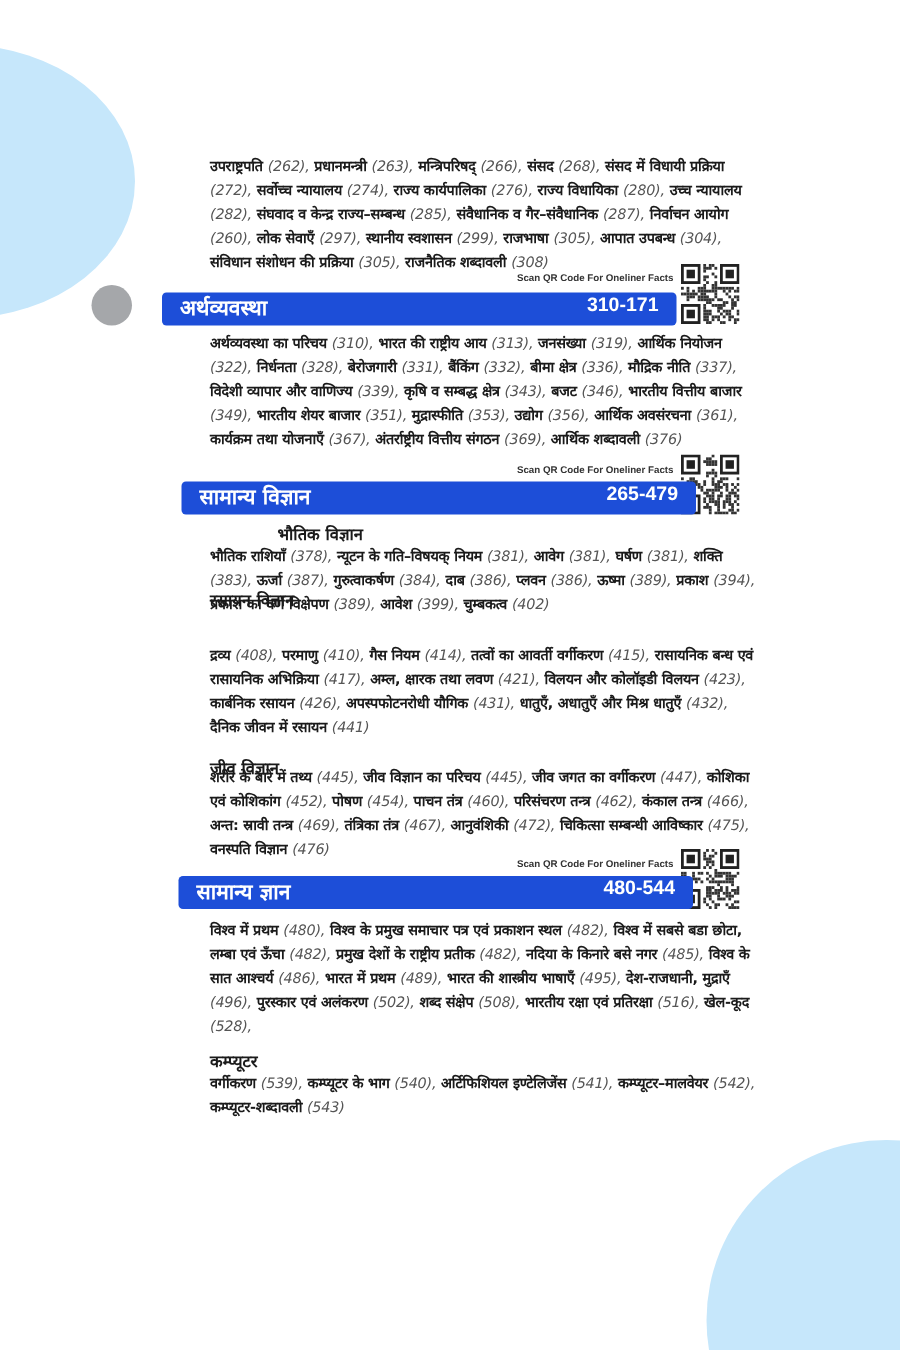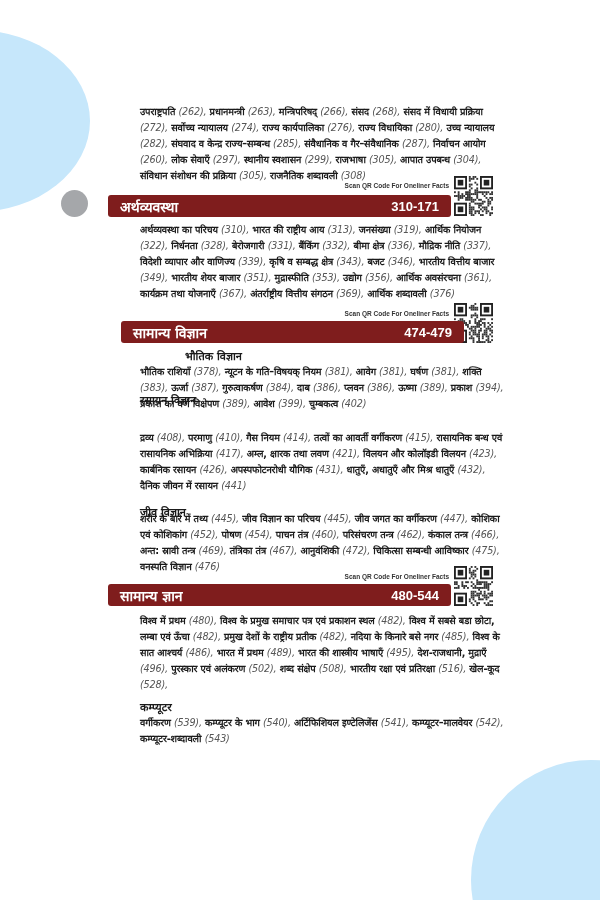--- a/index.html
+++ b/index.html
@@ -63,27 +63,26 @@
       left: 140px;
       font-size: 11px;
       font-weight: 700;
       color: #1a1a1a;
     }
     .banner {
       position: absolute;
       left: 108px;
       width: 343px;
       height: 22px;
-      background: #7f1d1d;
+      background: #1d4ed8;
       border-radius: 3px;
       color: #ffffff;
       box-sizing: border-box;
       padding: 0 12px;
       display: flex;
-      align-items: center;
       justify-content: space-between;
     }
     .banner .title {
       font-size: 14px;
       font-weight: 700;
     }
     .banner .range {
       font-family: "Liberation Sans", sans-serif;
       font-size: 13px;
       font-weight: 700;
@@ -396,21 +395,21 @@
       <rect x="26" y="0" width="13" height="13.333333333333334" fill="#222"></rect>
       <rect x="27.857142857142858" y="1.9047619047619049" width="9.285714285714286" height="9.523809523809524" fill="#fff"></rect>
       <rect x="29.714285714285715" y="3.8095238095238098" width="5.571428571428571" height="5.7142857142857135" fill="#222"></rect>
       <rect x="0" y="26.666666666666668" width="13" height="13.333333333333334" fill="#222"></rect>
       <rect x="1.8571428571428572" y="28.57142857142857" width="9.285714285714286" height="9.523809523809524" fill="#fff"></rect>
       <rect x="3.7142857142857144" y="30.476190476190478" width="5.571428571428571" height="5.7142857142857135" fill="#222"></rect>
     </svg>
 </div>
 <div class="banner" style="top:321px;margin-left:13px;">
   <span class="title">सामान्य विज्ञान</span>
-  <span class="range">474-479</span>
+  <span class="range">265-479</span>
 </div>
 
 <div class="subhead" style="top:348px;margin-left:45px;">भौतिक विज्ञान</div>
 <div class="para" style="top:364px;"><span class="entry"><span>भौतिक राशियाँ </span><span class="pg">(378),</span></span> <span class="entry"><span>न्यूटन के गति–विषयक् नियम </span><span class="pg">(381),</span></span> <span class="entry"><span>आवेग </span><span class="pg">(381),</span></span> <span class="entry"><span>घर्षण </span><span class="pg">(381),</span></span> <span class="entry"><span>शक्ति </span><span class="pg">(383),</span></span> <span class="entry"><span>ऊर्जा </span><span class="pg">(387),</span></span> <span class="entry"><span>गुरुत्वाकर्षण </span><span class="pg">(384),</span></span> <span class="entry"><span>दाब </span><span class="pg">(386),</span></span> <span class="entry"><span>प्लवन </span><span class="pg">(386),</span></span> <span class="entry"><span>ऊष्मा </span><span class="pg">(389),</span></span> <span class="entry"><span>प्रकाश </span><span class="pg">(394),</span></span> <span class="entry"><span>प्रकाश का वर्ण विक्षेपण </span><span class="pg">(389),</span></span> <span class="entry"><span>आवेश </span><span class="pg">(399),</span></span> <span class="entry"><span>चुम्बकत्व </span><span class="pg">(402)</span></span></div>
 
 <div class="subhead" style="top:392px;">रसायन विज्ञान</div>
 <div class="para" style="top:430px;"><span class="entry"><span>द्रव्य </span><span class="pg">(408),</span></span> <span class="entry"><span>परमाणु </span><span class="pg">(410),</span></span> <span class="entry"><span>गैस नियम </span><span class="pg">(414),</span></span> <span class="entry"><span>तत्वों का आवर्ती वर्गीकरण </span><span class="pg">(415),</span></span> <span class="entry"><span>रासायनिक बन्ध एवं रासायनिक अभिक्रिया </span><span class="pg">(417),</span></span> <span class="entry"><span>अम्ल, क्षारक तथा लवण </span><span class="pg">(421),</span></span> <span class="entry"><span>विलयन और कोलॉइडी विलयन </span><span class="pg">(423),</span></span> <span class="entry"><span>कार्बनिक रसायन </span><span class="pg">(426),</span></span> <span class="entry"><span>अपस्पफोटनरोधी यौगिक </span><span class="pg">(431),</span></span> <span class="entry"><span>धातुएँ, अधातुएँ और मिश्र धातुएँ </span><span class="pg">(432),</span></span> <span class="entry"><span>दैनिक जीवन में रसायन </span><span class="pg">(441)</span></span></div>
 
 <div class="subhead" style="top:504px;">जीव विज्ञान</div>
 <div class="para" style="top:511px;"><span class="entry"><span>शरीर के बारे में तथ्य </span><span class="pg">(445),</span></span> <span class="entry"><span>जीव विज्ञान का परिचय </span><span class="pg">(445),</span></span> <span class="entry"><span>जीव जगत का वर्गीकरण </span><span class="pg">(447),</span></span> <span class="entry"><span>कोशिका एवं कोशिकांग </span><span class="pg">(452),</span></span> <span class="entry"><span>पोषण </span><span class="pg">(454),</span></span> <span class="entry"><span>पाचन तंत्र </span><span class="pg">(460),</span></span> <span class="entry"><span>परिसंचरण तन्त्र </span><span class="pg">(462),</span></span> <span class="entry"><span>कंकाल तन्त्र </span><span class="pg">(466),</span></span> <span class="entry"><span>अन्त: स्रावी तन्त्र </span><span class="pg">(469),</span></span> <span class="entry"><span>तंत्रिका तंत्र </span><span class="pg">(467),</span></span> <span class="entry"><span>आनुवंशिकी </span><span class="pg">(472),</span></span> <span class="entry"><span>चिकित्सा सम्बन्धी आविष्कार </span><span class="pg">(475),</span></span> <span class="entry"><span>वनस्पति विज्ञान </span><span class="pg">(476)</span></span></div>
@@ -541,20 +540,20 @@
       <rect x="1.8571428571428572" y="1.9047619047619049" width="9.285714285714286" height="9.523809523809524" fill="#fff"></rect>
       <rect x="3.7142857142857144" y="3.8095238095238098" width="5.571428571428571" height="5.7142857142857135" fill="#222"></rect>
       <rect x="26" y="0" width="13" height="13.333333333333334" fill="#222"></rect>
       <rect x="27.857142857142858" y="1.9047619047619049" width="9.285714285714286" height="9.523809523809524" fill="#fff"></rect>
       <rect x="29.714285714285715" y="3.8095238095238098" width="5.571428571428571" height="5.7142857142857135" fill="#222"></rect>
       <rect x="0" y="26.666666666666668" width="13" height="13.333333333333334" fill="#222"></rect>
       <rect x="1.8571428571428572" y="28.57142857142857" width="9.285714285714286" height="9.523809523809524" fill="#fff"></rect>
       <rect x="3.7142857142857144" y="30.476190476190478" width="5.571428571428571" height="5.7142857142857135" fill="#222"></rect>
     </svg>
 </div>
-<div class="banner" style="top:584px;">
+<div class="banner" style="top:584px;margin-left:11px;">
   <span class="title">सामान्य ज्ञान</span>
   <span class="range">480-544</span>
 </div>
 <div class="para" style="top:613px;"><span class="entry"><span>विश्व में प्रथम </span><span class="pg">(480),</span></span> <span class="entry"><span>विश्व के प्रमुख समाचार पत्र एवं प्रकाशन स्थल </span><span class="pg">(482),</span></span> <span class="entry"><span>विश्व में सबसे बडा छोटा, लम्बा एवं ऊँचा </span><span class="pg">(482),</span></span> <span class="entry"><span>प्रमुख देशों के राष्ट्रीय प्रतीक </span><span class="pg">(482),</span></span> <span class="entry"><span>नदिया के किनारे बसे नगर </span><span class="pg">(485),</span></span> <span class="entry"><span>विश्व के सात आश्चर्य </span><span class="pg">(486),</span></span> <span class="entry"><span>भारत में प्रथम </span><span class="pg">(489),</span></span> <span class="entry"><span>भारत की शास्त्रीय भाषाएँ </span><span class="pg">(495),</span></span> <span class="entry"><span>देश-राजधानी, मुद्राएँ </span><span class="pg">(496),</span></span> <span class="entry"><span>पुरस्कार एवं अलंकरण </span><span class="pg">(502),</span></span> <span class="entry"><span>शब्द संक्षेप </span><span class="pg">(508),</span></span> <span class="entry"><span>भारतीय रक्षा एवं प्रतिरक्षा </span><span class="pg">(516),</span></span> <span class="entry"><span>खेल-कूद </span><span class="pg">(528),</span></span></div>
 
 <div class="subhead" style="top:699px;">कम्प्यूटर</div>
 <div class="para" style="top:715px;"><span class="entry"><span>वर्गीकरण </span><span class="pg">(539),</span></span> <span class="entry"><span>कम्प्यूटर के भाग </span><span class="pg">(540),</span></span> <span class="entry"><span>अर्टिफिशियल इण्टेलिजेंस </span><span class="pg">(541),</span></span> <span class="entry"><span>कम्प्यूटर–मालवेयर </span><span class="pg">(542),</span></span> <span class="entry"><span>कम्प्यूटर-शब्दावली </span><span class="pg">(543)</span></span></div>
 
 </body></html>

